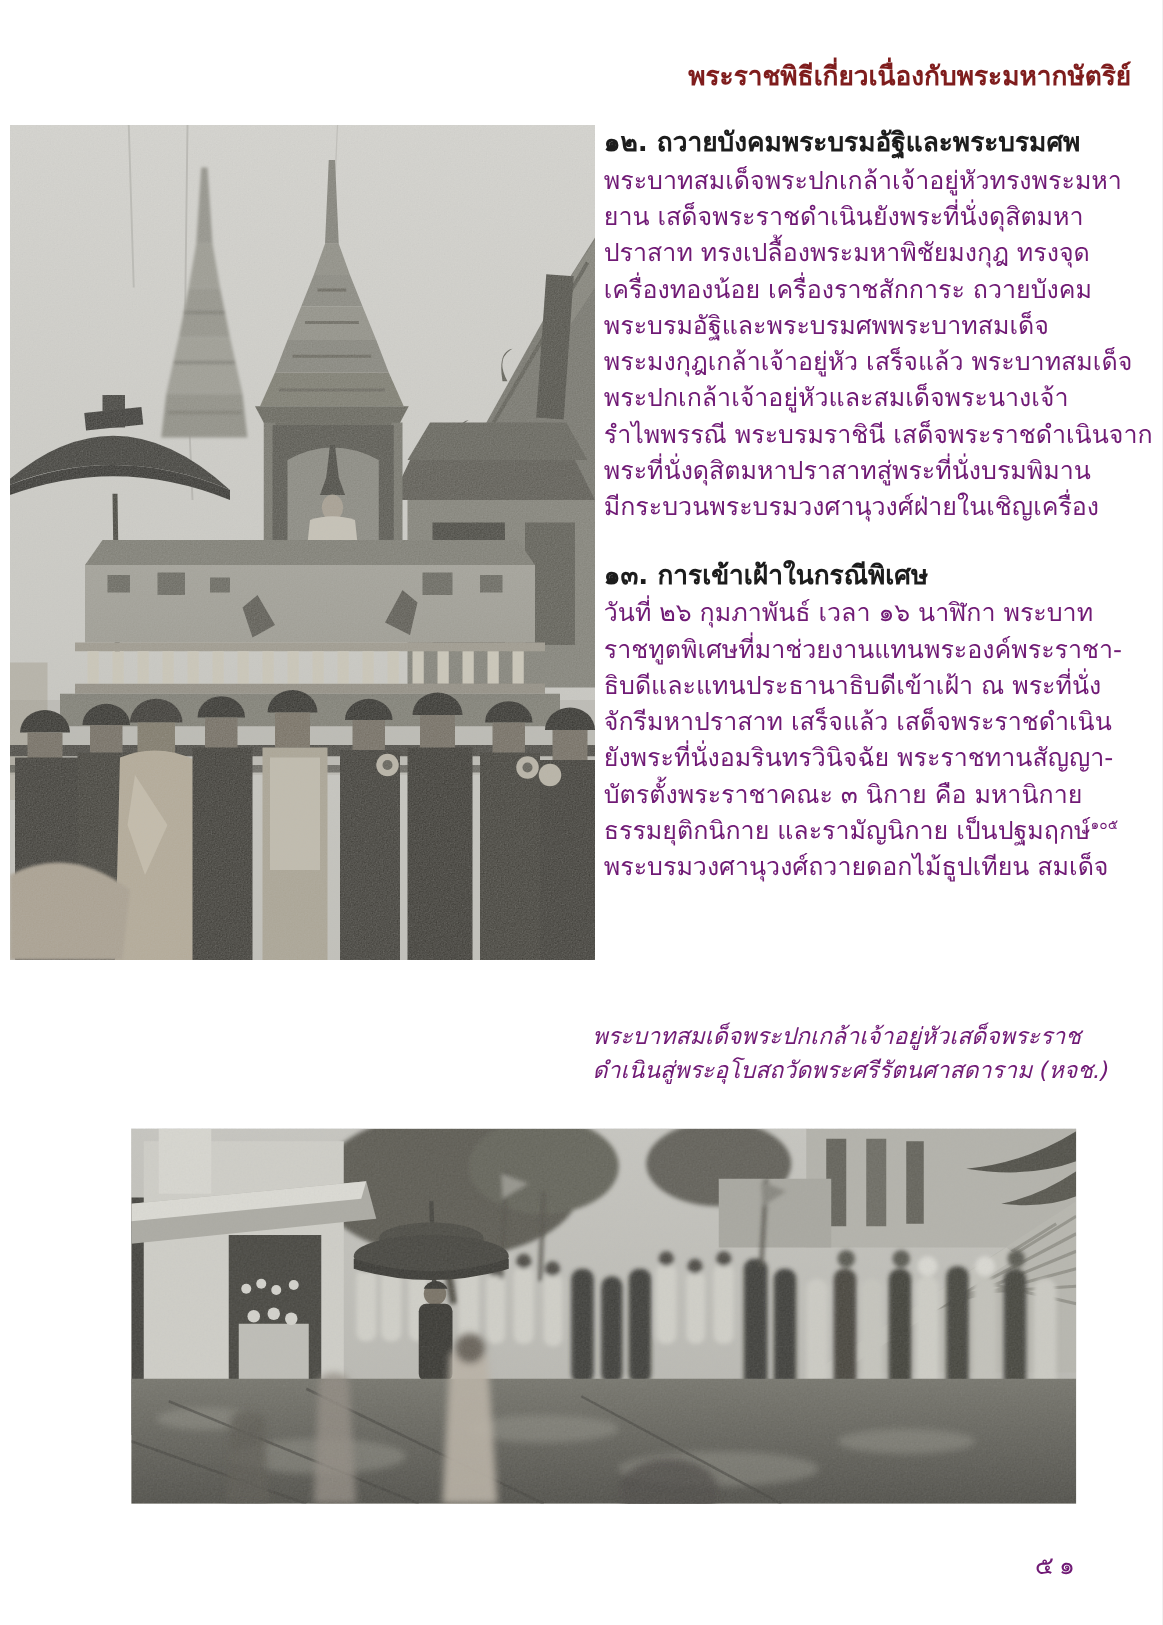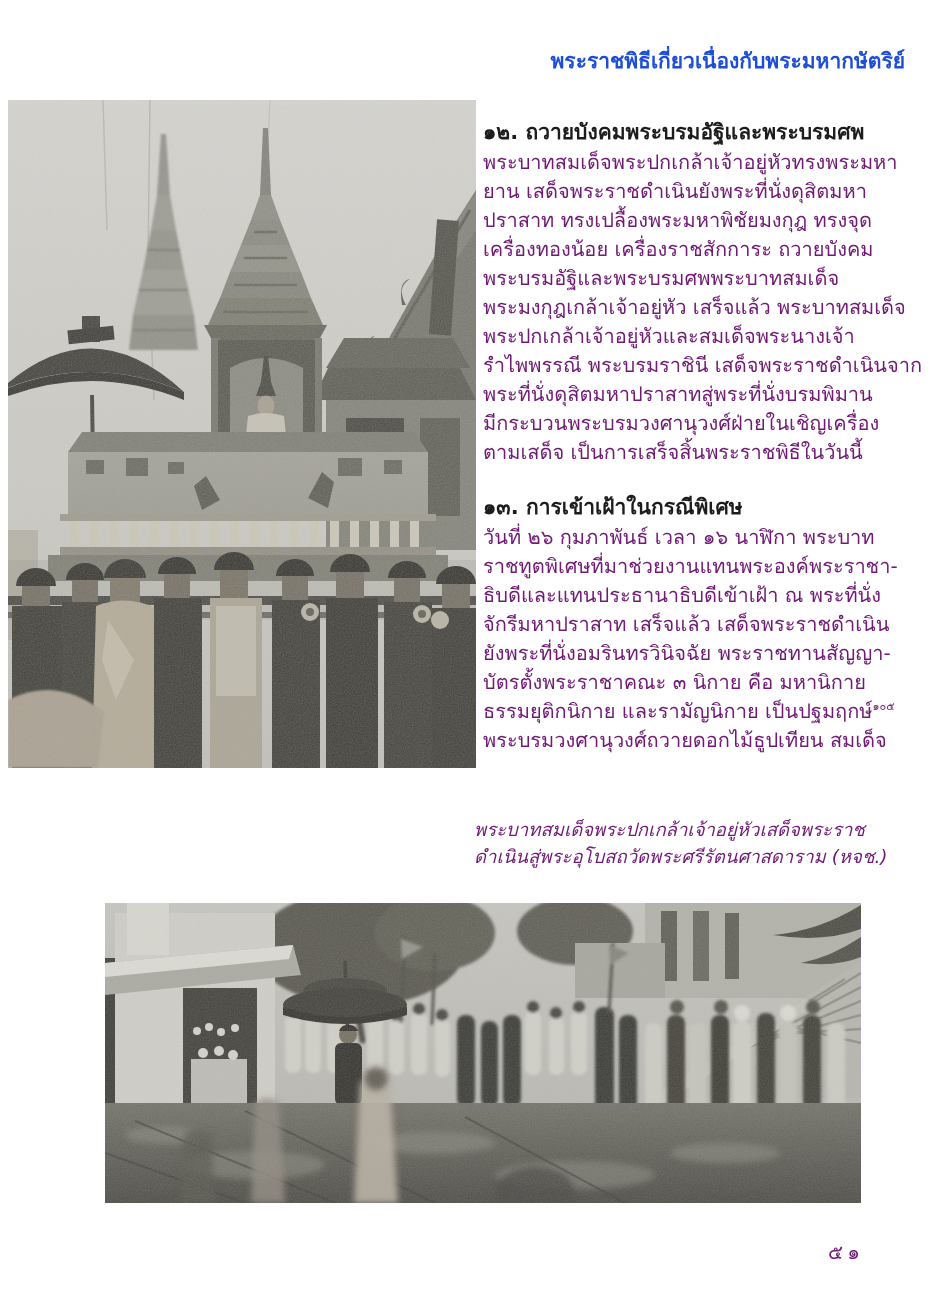--- a/index.html
+++ b/index.html
@@ -4,30 +4,30 @@
 <style>
   html,body{margin:0;padding:0;background:#e8e8e8;}
   .page{
     position:relative;width:930px;height:1300px;margin:0 auto;
     background:#ffffff;overflow:hidden;
     font-family:"DejaVu Sans","Liberation Sans",sans-serif;
     color:#222;
   }
   .running-head{
     position:absolute;top:44px;right:25px;width:600px;
-    text-align:right;font-size:21px;font-weight:bold;color:#1d4ed8;
+    text-align:right;font-size:21px;font-weight:bold;color:#7f1d1d;
     white-space:nowrap;
   }
   
   .photo{position:absolute;overflow:hidden;background:#cfcec9;}
   .photo svg{display:block;width:100%;height:100%;}
   .photo-left{left:8px;top:100px;width:468px;height:668px;}
   .photo-bottom{left:105px;top:903px;width:756px;height:300px;}
   
-  .text-col{position:absolute;left:483px;top:98px;width:440px;margin-top:18px;}
+  .text-col{position:absolute;left:483px;top:98px;width:440px;}
   .sec-heading{font-size:21px;font-weight:bold;color:#1c1c1c;line-height:32px;white-space:nowrap;}
   .sec-body{margin:0 0 6px 0;}
   .tline{font-size:20px;line-height:29px;color:#701a75;white-space:nowrap;}
   .tline sup{font-size:11px;line-height:0;vertical-align:super;}
   .sec-gap{height:18px;}
   
   .caption{position:absolute;font-style:italic;color:#2e2e2e;}
   .caption .tline{font-size:18.5px;line-height:27px;}
   .caption-left{left:103px;top:769px;width:390px;}
   .caption-right{left:474px;top:816px;width:420px;font-style:italic;}
@@ -247,21 +247,20 @@
         <div class="tline">พระบาทสมเด็จพระปกเกล้าเจ้าอยู่หัวทรงพระมหา</div>
         <div class="tline">ยาน เสด็จพระราชดำเนินยังพระที่นั่งดุสิตมหา</div>
         <div class="tline">ปราสาท ทรงเปลื้องพระมหาพิชัยมงกุฎ ทรงจุด</div>
         <div class="tline">เครื่องทองน้อย เครื่องราชสักการะ ถวายบังคม</div>
         <div class="tline">พระบรมอัฐิและพระบรมศพพระบาทสมเด็จ</div>
         <div class="tline">พระมงกุฎเกล้าเจ้าอยู่หัว เสร็จแล้ว พระบาทสมเด็จ</div>
         <div class="tline">พระปกเกล้าเจ้าอยู่หัวและสมเด็จพระนางเจ้า</div>
         <div class="tline">รำไพพรรณี พระบรมราชินี เสด็จพระราชดำเนินจาก</div>
         <div class="tline">พระที่นั่งดุสิตมหาปราสาทสู่พระที่นั่งบรมพิมาน</div>
         <div class="tline">มีกระบวนพระบรมวงศานุวงศ์ฝ่ายในเชิญเครื่อง</div>
-        <div class="tline">ตามเสด็จ เป็นการเสร็จสิ้นพระราชพิธีในวันนี้</div>
       </div>
     <div class="sec-gap"></div>
     <div class="sec-heading">๑๓. การเข้าเฝ้าในกรณีพิเศษ</div>
     <div class="sec-body">
         <div class="tline">วันที่ ๒๖ กุมภาพันธ์ เวลา ๑๖ นาฬิกา พระบาท</div>
         <div class="tline">ราชทูตพิเศษที่มาช่วยงานแทนพระองค์พระราชา-</div>
         <div class="tline">ธิบดีและแทนประธานาธิบดีเข้าเฝ้า ณ พระที่นั่ง</div>
         <div class="tline">จักรีมหาปราสาท เสร็จแล้ว เสด็จพระราชดำเนิน</div>
         <div class="tline">ยังพระที่นั่งอมรินทรวินิจฉัย พระราชทานสัญญา-</div>
         <div class="tline">บัตรตั้งพระราชาคณะ ๓ นิกาย คือ มหานิกาย</div>

